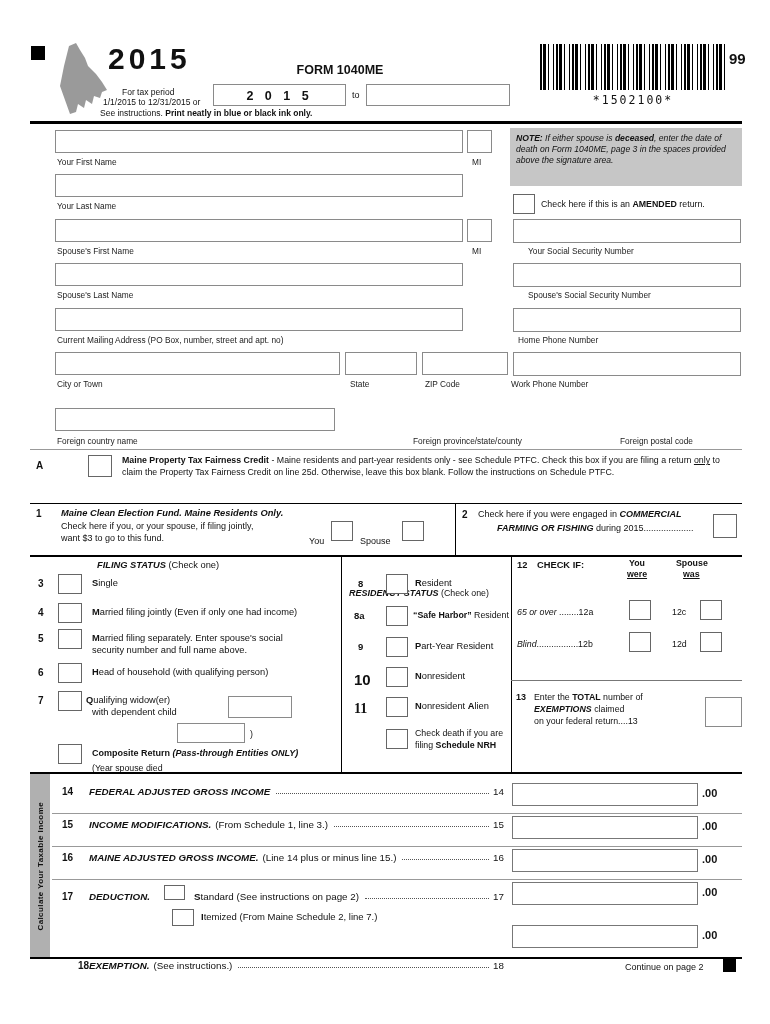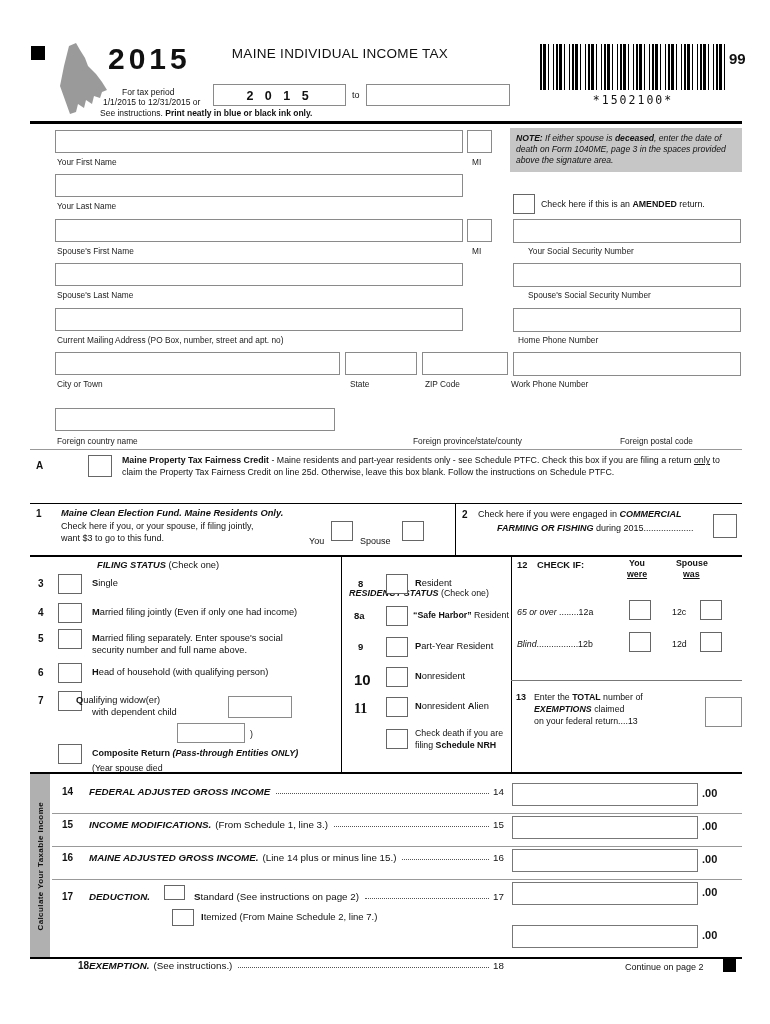--- a/index.html
+++ b/index.html
@@ -16,21 +16,21 @@
 .t88{position:absolute;font-size:8.8px;white-space:nowrap;}
 .t9{position:absolute;font-size:9px;white-space:nowrap;}
 .t93{position:absolute;font-size:9.3px;white-space:nowrap;}
 .b{font-weight:bold;}
 .i{font-style:italic;}
 .bi{font-weight:bold;font-style:italic;}
 .u{text-decoration:underline;}
 .hline{position:absolute;background:#000;}
 .vline{position:absolute;background:#000;}
 .num{position:absolute;font-weight:bold;font-size:10px;white-space:nowrap;}
-.notebox{position:absolute;left:510px;top:128px;width:232px;height:44px;background:#c6c6c6;font-style:italic;font-size:8.6px;line-height:11px;padding:5px 6px;color:#111;}
+.notebox{position:absolute;left:510px;top:128px;width:232px;height:58px;background:#c6c6c6;font-style:italic;font-size:8.6px;line-height:11px;padding:5px 6px;color:#111;}
 .barcode{background:repeating-linear-gradient(90deg,#000 0 2px,#fff 2px 3px,#000 3px 6px,#fff 6px 8px,#000 8px 9px,#fff 9px 13px,#000 13px 14px,#fff 14px 16px);}
 .bctext{position:absolute;text-align:center;font-family:"DejaVu Sans Mono",monospace;font-size:11.5px;letter-spacing:2px;}
 .year{font-size:30px;font-weight:bold;letter-spacing:4px;}
 .title1{position:absolute;text-align:center;font-size:13.5px;letter-spacing:.3px;}
 .title2{position:absolute;text-align:center;font-size:12.5px;font-weight:bold;}
 .pval{display:block;text-align:center;font-weight:bold;font-size:12.5px;letter-spacing:4px;padding-top:4px;}
 .iline{position:absolute;left:62px;width:442px;display:flex;align-items:baseline;font-size:9.8px;white-space:nowrap;}
 .iline .ln{font-weight:bold;width:27px;font-size:10px;}
 .sfx{margin-left:4px;}
 .dots{flex:1;border-bottom:1.4px dotted #555;align-self:flex-end;margin:0 4px 3px 6px;min-width:10px;}
@@ -45,21 +45,21 @@
 </head>
 <body>
 
 <div class="page">
 
   <div class="blksq" style="left:31px;top:46px;"></div>
   <svg class="abs" style="left:52px;top:40px;" width="56" height="76" viewBox="0 0 56 76">
     <polygon points="18,74 8,46 12,26 17,6 24,3 28,10 33,18 36,26 44,34 50,42 55,50 50,52 48,58 42,56 40,64 34,60 32,68 26,64 24,72" fill="#9a9a9a"></polygon>
   </svg>
   <div class="abs year" style="left:108px;top:42px;">2015</div>
-  <div class="title1" style="left:205px;top:46px;width:270px;">MAINE INDIVIDUAL INCOME TAX</div>
+  <div class="title2" style="left:205px;top:63px;width:270px;">FORM 1040ME</div>
   <div class="t85" style="left:122px;top:87px;">For tax period</div>
   <div class="t85" style="left:103px;top:97px;">1/1/2015 to 12/31/2015 or</div>
   <div class="t85" style="left:100px;top:108px;"><span>See instructions.</span> <span class="b">Print neatly in blue or black ink only.</span></div>
   <div class="box" style="left:213px;top:84px;width:133px;height:22px;">
       <span class="pval">2 0 1 5</span>
     </div>
   <div class="t9" style="left:352px;top:90px;">to</div>
   <div class="box" style="left:366px;top:84px;width:144px;height:22px;"></div>
   <div class="abs barcode" style="left:540px;top:44px;width:186px;height:46px;"></div>
   <div class="abs b" style="left:729px;top:50px;font-size:15px;">99</div>
@@ -144,21 +144,21 @@
   <div class="cb" style="left:58px;top:629px;width:24px;height:20px;"></div>
   <div class="t93" style="left:92px;top:633px;"><span class="b">M</span><span>arried filing separately. Enter spouse's social</span></div>
   <div class="t93" style="left:92px;top:645px;">security number and full name above.</div>
 
   <div class="num" style="left:38px;top:667px;">6</div>
   <div class="cb" style="left:58px;top:663px;width:24px;height:20px;"></div>
   <div class="t93" style="left:92px;top:667px;"><span class="b">H</span><span>ead of household (with qualifying person)</span></div>
 
   <div class="num" style="left:38px;top:695px;">7</div>
   <div class="cb" style="left:58px;top:691px;width:24px;height:20px;"></div>
-  <div class="t93" style="left:76px;top:695px;"><span class="b">Q</span><span>ualifying widow(er)</span></div>
+  <div class="t93" style="left:86px;top:695px;"><span class="b">Q</span><span>ualifying widow(er)</span></div>
   <div class="t93" style="left:92px;top:707px;">with dependent child</div>
   <div class="box" style="left:228px;top:696px;width:64px;height:22px;"></div>
   <div class="t88" style="left:92px;top:763px;text-align:right;">(Year spouse died</div>
   <div class="box" style="left:177px;top:723px;width:68px;height:20px;"></div>
   <div class="t88" style="left:250px;top:729px;">)</div>
 
   <div class="cb" style="left:58px;top:744px;width:24px;height:20px;"></div>
   <div class="t9" style="left:92px;top:748px;"><span class="b">Composite Return </span><span class="bi">(Pass-through Entities ONLY)</span></div>
 
   <div class="vline" style="left:341px;top:557px;width:1px;height:215px;"></div>

